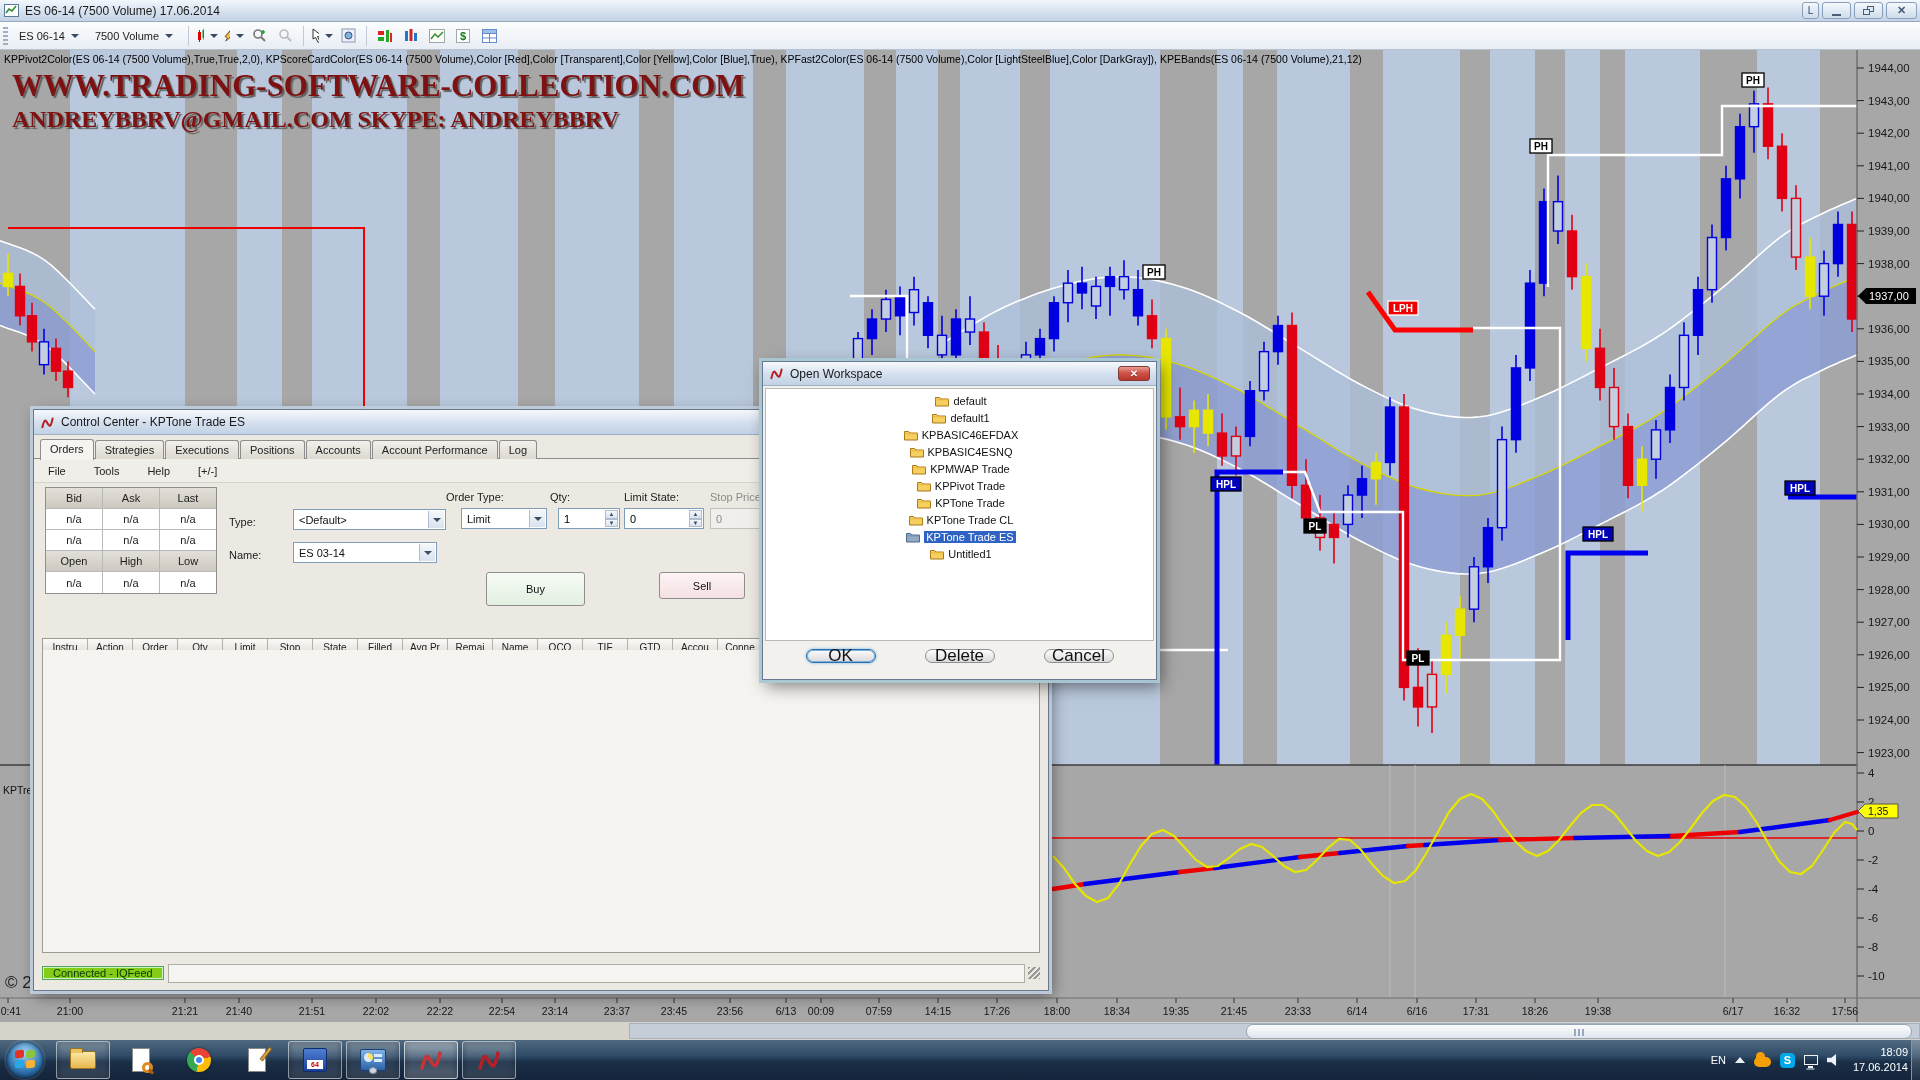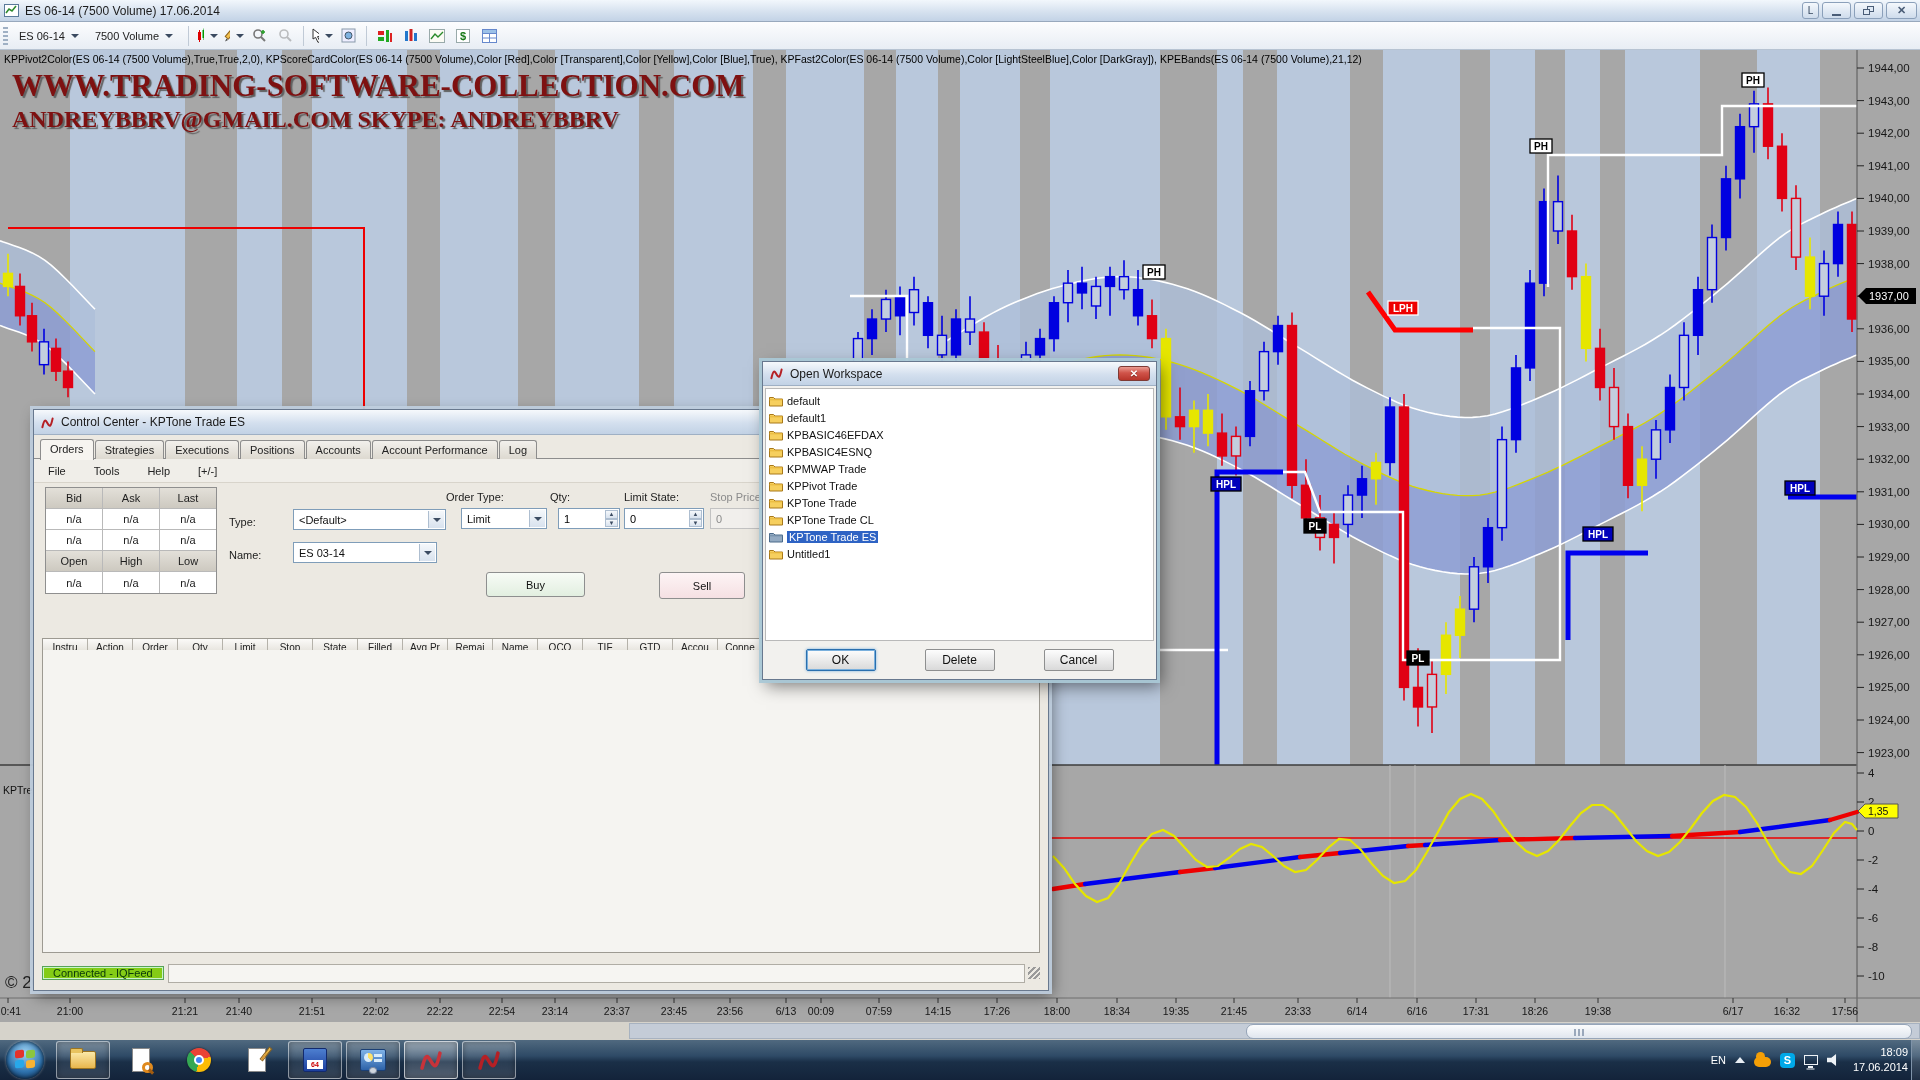--- a/index.html
+++ b/index.html
@@ -90,25 +90,25 @@
   #grid-body { position:absolute; left:8px; right:8px; top:240px; height:303px; background:#f5f4f1; border:1px solid #9d9a92; border-top:none; }
   #cc-status { position:absolute; left:8px; right:8px; top:551px; height:24px; display:flex; align-items:center; }
   #conn-badge { background:#84cc16; border:1px solid #57a357; padding:0 10px; font-size:11px; color:#0a380a; box-shadow:inset 0 0 0 1px #c9f4c9; }
   #status-track { flex:1; height:19px; margin-left:4px; background:#f6f5f2; border:1px solid #b0ada5; }
   #cc-grip { width:12px; height:12px; margin-left:3px;
     background:repeating-linear-gradient(135deg,#9a9a9a 0 2px, transparent 2px 4px); }
 
   
   #wsd { left:762px; top:361px; width:395px; height:319px; z-index:20; background:#f2f1ee; box-shadow:0 0 0 3px rgba(170,200,214,.95), 4px 6px 16px rgba(0,0,0,.5); }
   #wsd-list { position:absolute; left:2px; right:2px; top:26px; bottom:38px; background:#fff; border:1px solid #b9b9b9; overflow:hidden; padding-top:3px; }
-  .ws-item { display:flex; align-items:center; height:17px; padding-left:3px; font-size:11px; color:#111; }
+  .ws-item { display:flex; align-items:center; height:17px; padding-left:3px; font-size:11px; color:#111;justify-content:center; }
   .ws-item svg { margin-right:4px; flex:0 0 auto; }
   .ws-item.sel .txt { background:#2e63c4; color:#fff; padding:0 2px; }
   #wsd-btns { position:absolute; left:0; right:0; bottom:6px; height:24px; display:flex; justify-content:center; gap:49px; }
-  .dlg-btn { width:70px; height:22px; border:1px solid #8e8f8f; border-radius:2px; font-size:12px;
+  .dlg-btn { width:70px; height:14px; border:1px solid #8e8f8f; border-radius:9px; font-size:17px;
     background:linear-gradient(#fdfdfd,#d9d9d9); display:flex; align-items:center; justify-content:center; color:#111; }
   .dlg-btn.focus { border-color:#2a6fae; box-shadow:0 0 0 1px #7ab0dd inset, 0 0 3px #7ab0dd; }
 
   
   #hstrip { position:absolute; left:0; top:1022px; width:1920px; height:18px; background:#d6d3cb; z-index:5; }
   #htrack { position:absolute; left:629px; top:1px; right:0; bottom:1px; background:#c4ccd7; border:1px solid #a7b2c0; }
   #hthumb { position:absolute; left:616px; top:0; width:666px; bottom:-1px; background:linear-gradient(#fbfcfd,#e0e6ee);
     border:1px solid #96a5b8; border-radius:7px; }
   #hthumb .grip { position:absolute; left:50%; top:4px; width:10px; height:7px; transform:translateX(-50%);
     background:repeating-linear-gradient(90deg,#9aa8bb 0 2px, transparent 2px 4px); }
@@ -752,21 +752,21 @@
       <span class="ud">
           <i>▲</i>
           <i>▼</i>
         </span>
     </div>
     <span class="cc-abs lbl dim" style="left:676px;top:81px">Stop Price</span>
     <div class="spin off" style="left:676px;top:98px;width:78px">
       <span class="dim">0</span>
     </div>
 
-    <div id="btn-buy" class="pushbtn" style="left:452px;top:162px;width:99px;height:25px">Buy</div>
+    <div id="btn-buy" class="pushbtn" style="left:452px;top:162px;width:99px;height:34px">Buy</div>
     <div id="btn-sell" class="pushbtn" style="left:625px;top:162px;width:86px;height:27px">Sell</div>
 
     <div id="grid-head">
         <div class="gcol">Instru</div>
         <div class="gcol">Action</div>
         <div class="gcol">Order</div>
         <div class="gcol">Qty</div>
         <div class="gcol">Limit</div>
         <div class="gcol">Stop</div>
         <div class="gcol">State</div>

